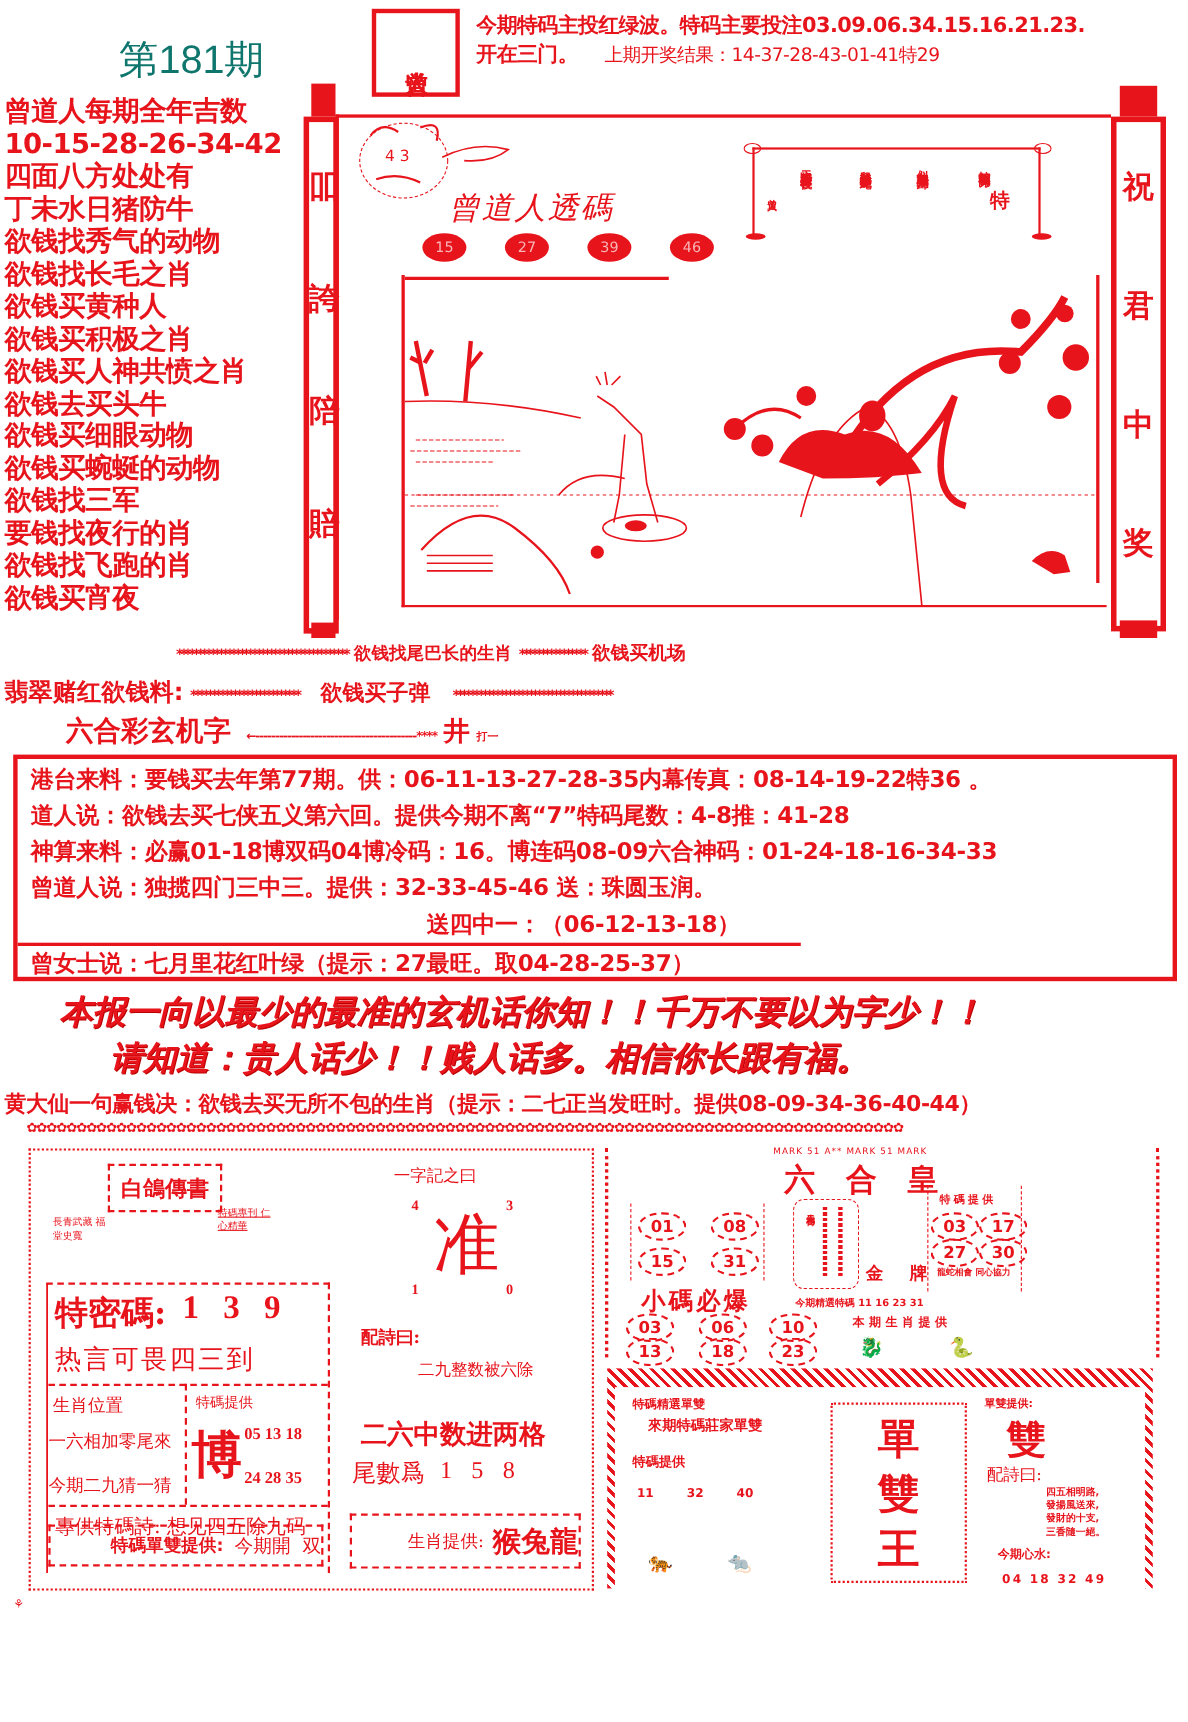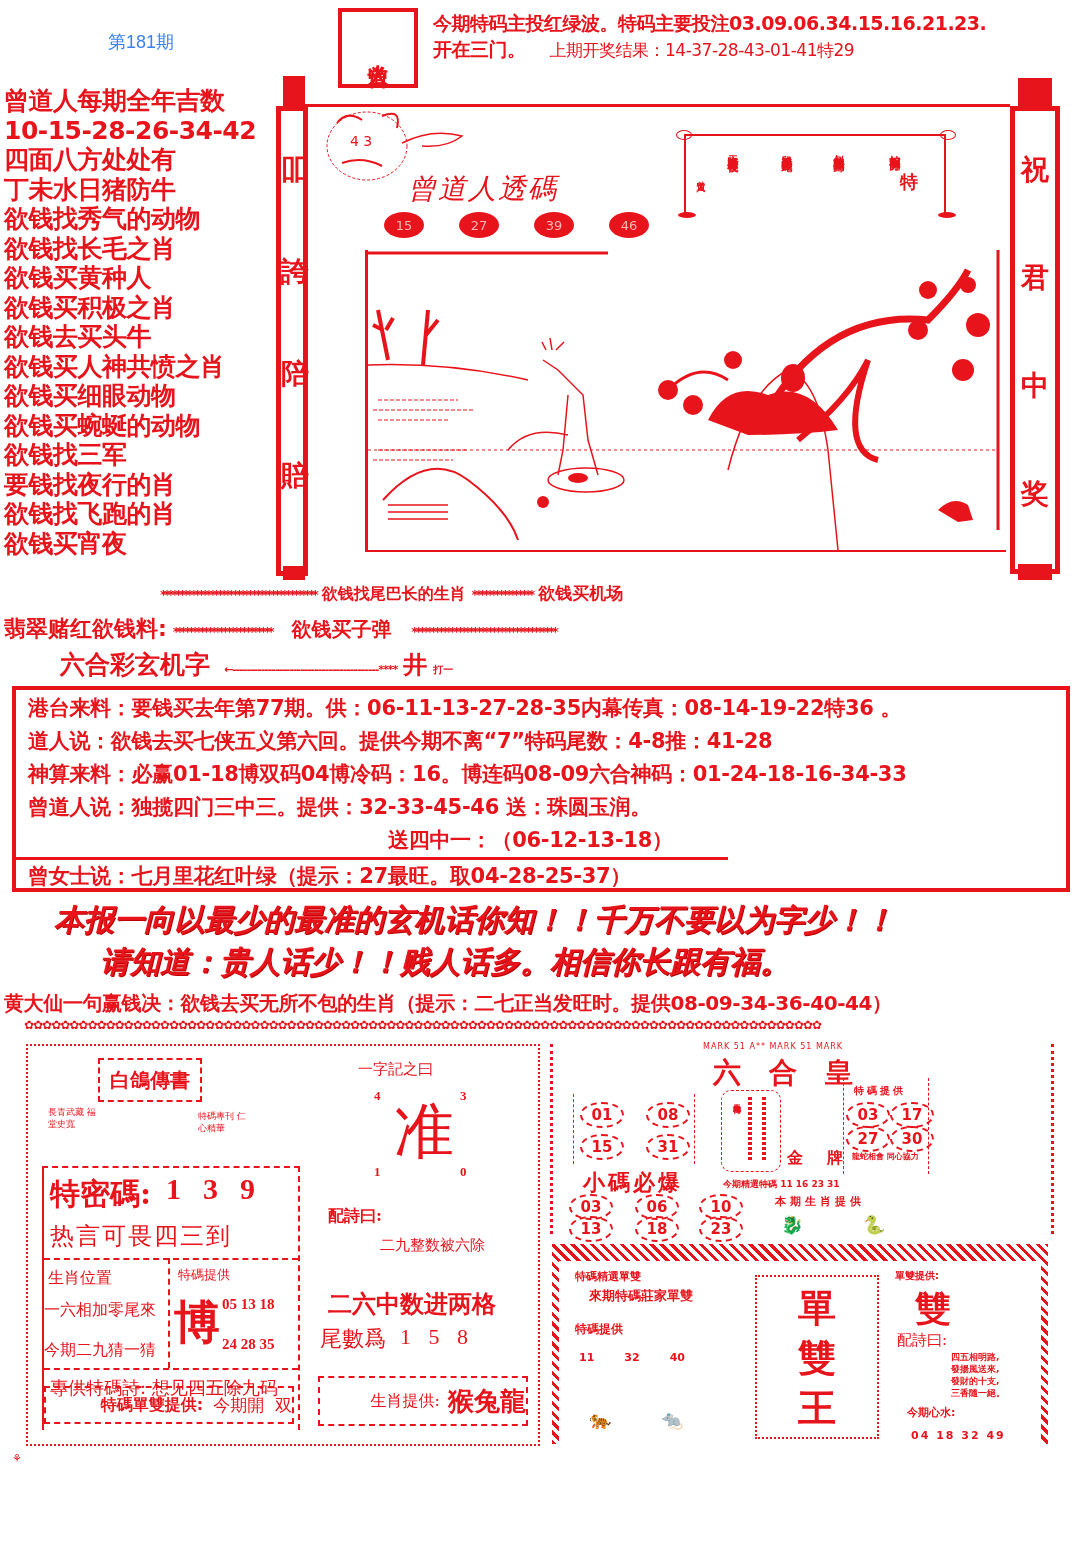--- a/index.html
+++ b/index.html
@@ -1,19 +1,19 @@
 <!DOCTYPE html>
 <html><head>
 <meta charset="utf-8">
 <style>
   html, body { margin:0; padding:0; background:#fff; }
   body { width:1080px; height:1565px; position:relative; overflow:hidden;
          font-family:"DejaVu Sans","Liberation Sans",sans-serif; color:#e8141c; }
   .abs { position:absolute; }
-  .issue { left:108px; top:30px; font-size:18px; color:#3b82f6; font-family:"Liberation Sans",sans-serif; }
+  .issue { left:108px; top:30px; font-size:36px; color:#0f766e; font-family:"Liberation Sans",sans-serif; }
   .leftcol { left:4px; top:86px; width:275px; }
   .leftcol div { font-size:25px; font-weight:bold; line-height:29.5px; white-space:nowrap; letter-spacing:-0.5px; }
   .pillar { border:5px solid #e8141c; background:#fff; }
   .pillar-cap { background:#e8141c; }
   .pillar-ch { font-size:28px; font-weight:bold; text-align:center; color:#e8141c; }
   .seal { left:338px; top:8px; width:80px; height:80px; border:4px solid #e8141c; box-sizing:border-box;
           display:flex; align-items:center; justify-content:center; font-size:22px; font-weight:bold; line-height:24px; text-align:center; }
   .toptext { left:433px; top:10px; width:640px; font-size:19px; font-weight:bold; line-height:26px; letter-spacing:-0.5px; }
   .lastres { font-weight:normal; font-size:17px; margin-left:24px; }
   .ball { width:40px; height:26px; border-radius:50%; background:#e8141c; color:#f7b6b6; font-size:13px;
@@ -50,22 +50,22 @@
 
 <div class="abs leftcol">
   <div>曾道人每期全年吉数</div>
   <div>10-15-28-26-34-42</div>
   <div>四面八方处处有</div>
   <div>丁未水日猪防牛</div>
   <div>欲钱找秀气的动物</div>
   <div>欲钱找长毛之肖</div>
   <div>欲钱买黄种人</div>
   <div>欲钱买积极之肖</div>
+  <div>欲钱买人神共愤之肖</div>
   <div>欲钱去买头牛</div>
-  <div>欲钱买人神共愤之肖</div>
   <div>欲钱买细眼动物</div>
   <div>欲钱买蜿蜒的动物</div>
   <div>欲钱找三军</div>
   <div>要钱找夜行的肖</div>
   <div>欲钱找飞跑的肖</div>
   <div>欲钱买宵夜</div>
 </div>
 
 <div class="abs pillar-cap" style="left:283px;top:76px;width:22px;height:32px;"></div>
 <div class="abs pillar" style="left:276px;top:106px;width:22px;height:460px;">
@@ -193,21 +193,21 @@
 <div class="abs huang">黄大仙一句赢钱决：欲钱去买无所不包的生肖（提示：二七正当发旺时。提供08-09-34-36-40-44）</div>
 
 <div class="abs flowers">✿✿✿✿✿✿✿✿✿✿✿✿✿✿✿✿✿✿✿✿✿✿✿✿✿✿✿✿✿✿✿✿✿✿✿✿✿✿✿✿✿✿✿✿✿✿✿✿✿✿✿✿✿✿✿✿✿✿✿✿✿✿✿✿✿✿✿✿✿✿✿✿✿✿✿✿✿✿✿✿✿✿✿✿✿✿✿✿</div>
 
 <div class="abs dotbox" style="left:26px;top:1044px;width:510px;height:398px;">
 
   <div class="abs dashbox" style="left:70px;top:12px;width:100px;height:40px;display:flex;align-items:center;justify-content:center;">
     <span style="font-size:20px;font-weight:bold;font-family:'DejaVu Serif',serif;">白鴿傳書</span>
   </div>
   <div class="abs" style="left:20px;top:60px;width:50px;font-size:9px;line-height:12px;">長青武藏 福堂史寬</div>
-  <div class="abs" style="left:170px;top:64px;width:50px;font-size:9px;line-height:12px;">特碼專刊 仁心精華</div>
+  <div class="abs" style="left:170px;top:51px;width:50px;font-size:9px;line-height:12px;text-decoration:underline;">特碼專刊 仁心精華</div>
 
   <div class="abs" style="left:14px;top:120px;width:254px;height:262px;border-left:2px solid #e8141c;border-right:2px dashed #e8141c;border-top:2px dashed #e8141c;">
     <div class="abs" style="left:6px;top:6px;font-size:30px;font-weight:bold;font-family:'DejaVu Serif',serif;">特密碼:</div>
     <div class="abs smallnum" style="left:122px;top:4px;font-size:30px;display:flex;gap:22px;">
       <span>1</span>
       <span>3</span>
       <span>9</span>
     </div>
     <div class="abs" style="left:6px;top:52px;font-size:24px;font-family:'DejaVu Serif',serif;letter-spacing:2px;">热言可畏四三到</div>
     <div class="abs" style="left:0;top:90px;width:254px;border-top:2px dashed #e8141c;"></div>

